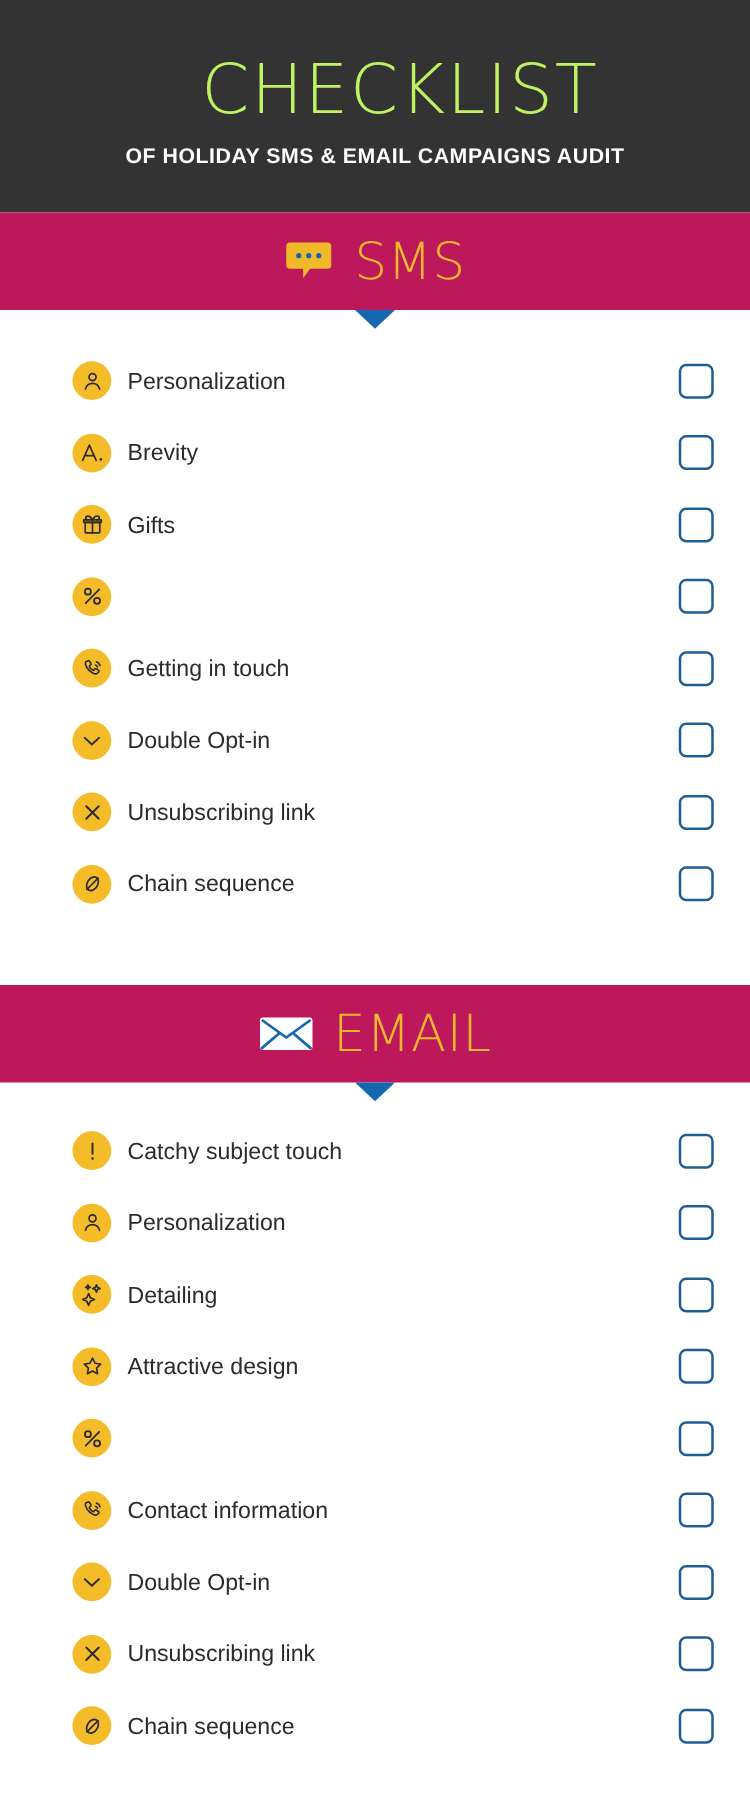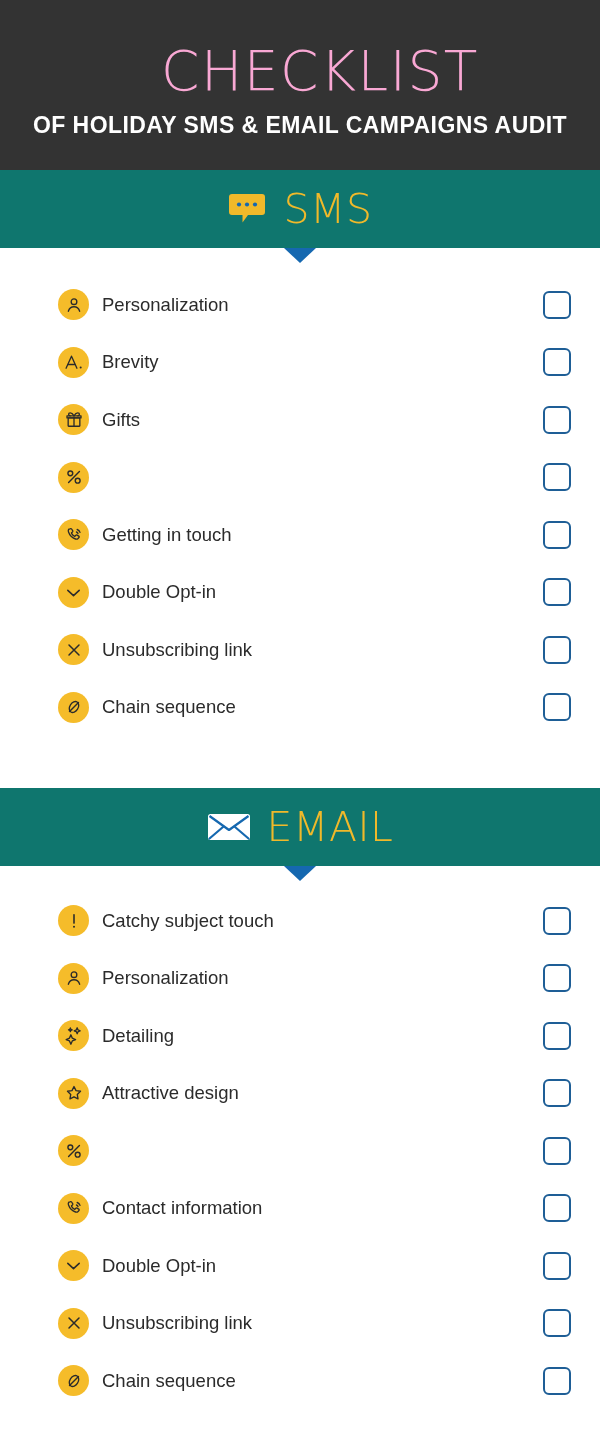--- a/index.html
+++ b/index.html
@@ -26,42 +26,42 @@
     display: flex;
     flex-direction: column;
     align-items: center;
     justify-content: center;
     padding-top: 6px;
   }
   .header-title {
     font-size: 55px;
     line-height: 62px;
     font-weight: 300;
-    color: #f9a8d4;
+    color: #bef264;
     letter-spacing: 1.5px;
     font-family: "DejaVu Sans", sans-serif;
     margin-left: 40px;
   }
   .header-subtitle {
     margin-top: 12px;
-    font-size: 23px;
+    font-size: 17px;
     line-height: 22px;
     font-weight: bold;
     color: #ffffff;
     letter-spacing: 0.45px;
     text-align: center;
   }
 
   
   .section { width: 600px; }
   .banner {
     position: relative;
     width: 600px;
     height: 78px;
-    background: #0f766e;
+    background: #be185d;
     display: flex;
     align-items: center;
     justify-content: center;
     gap: 16px;
   }
   .banner-arrow {
     position: absolute;
     left: 50%;
     bottom: -15px;
     margin-left: -16px;

